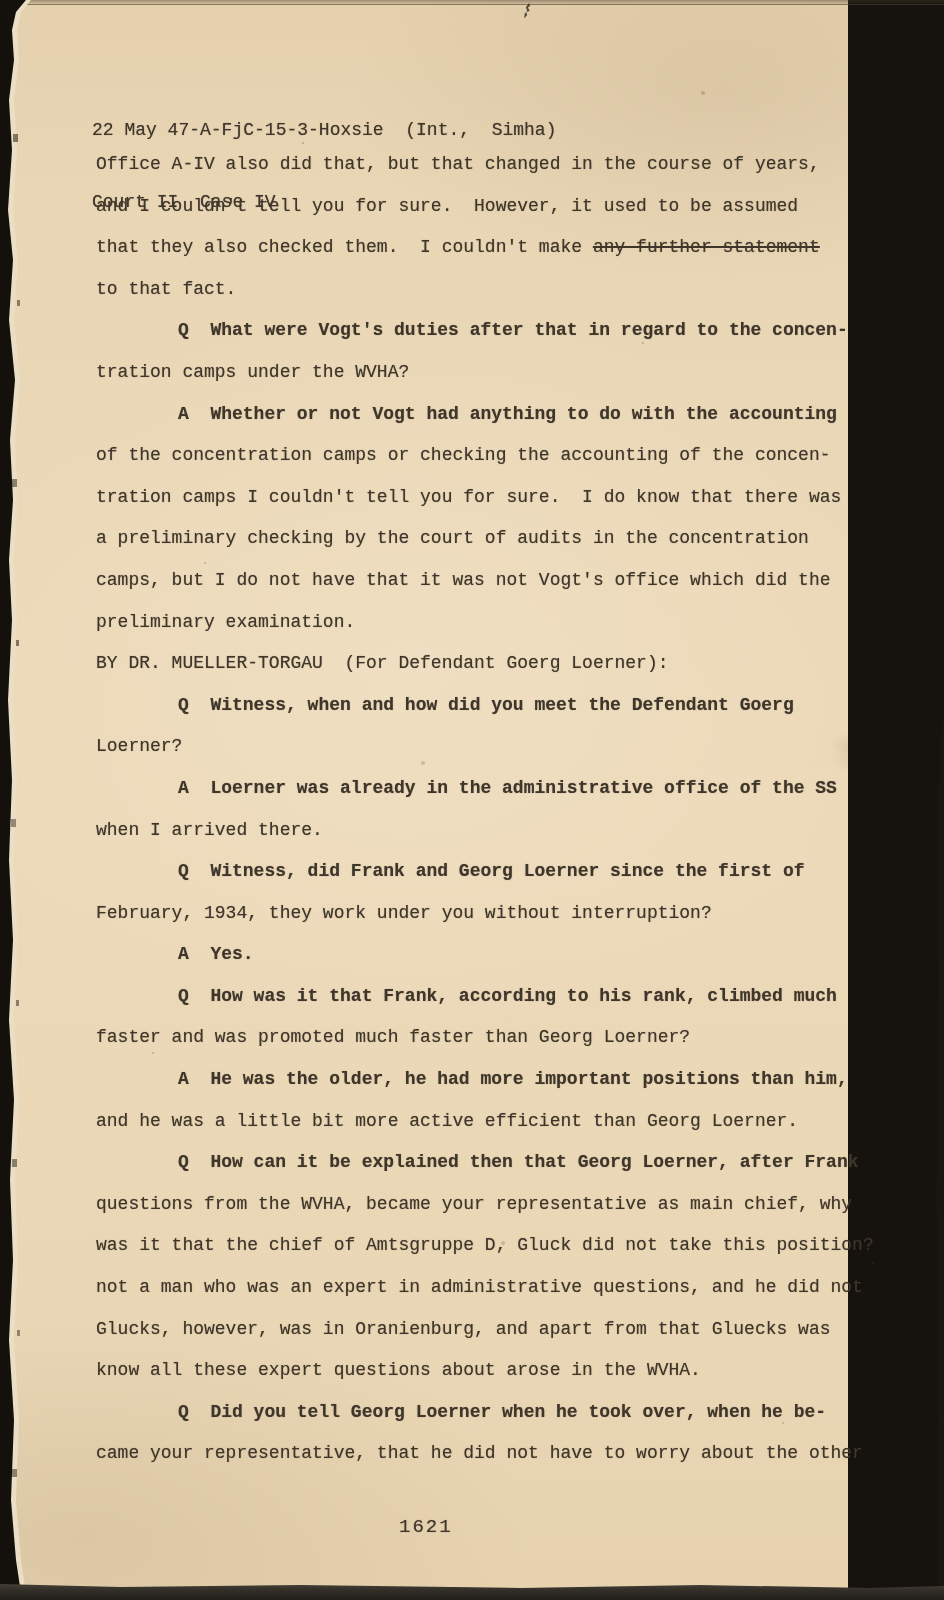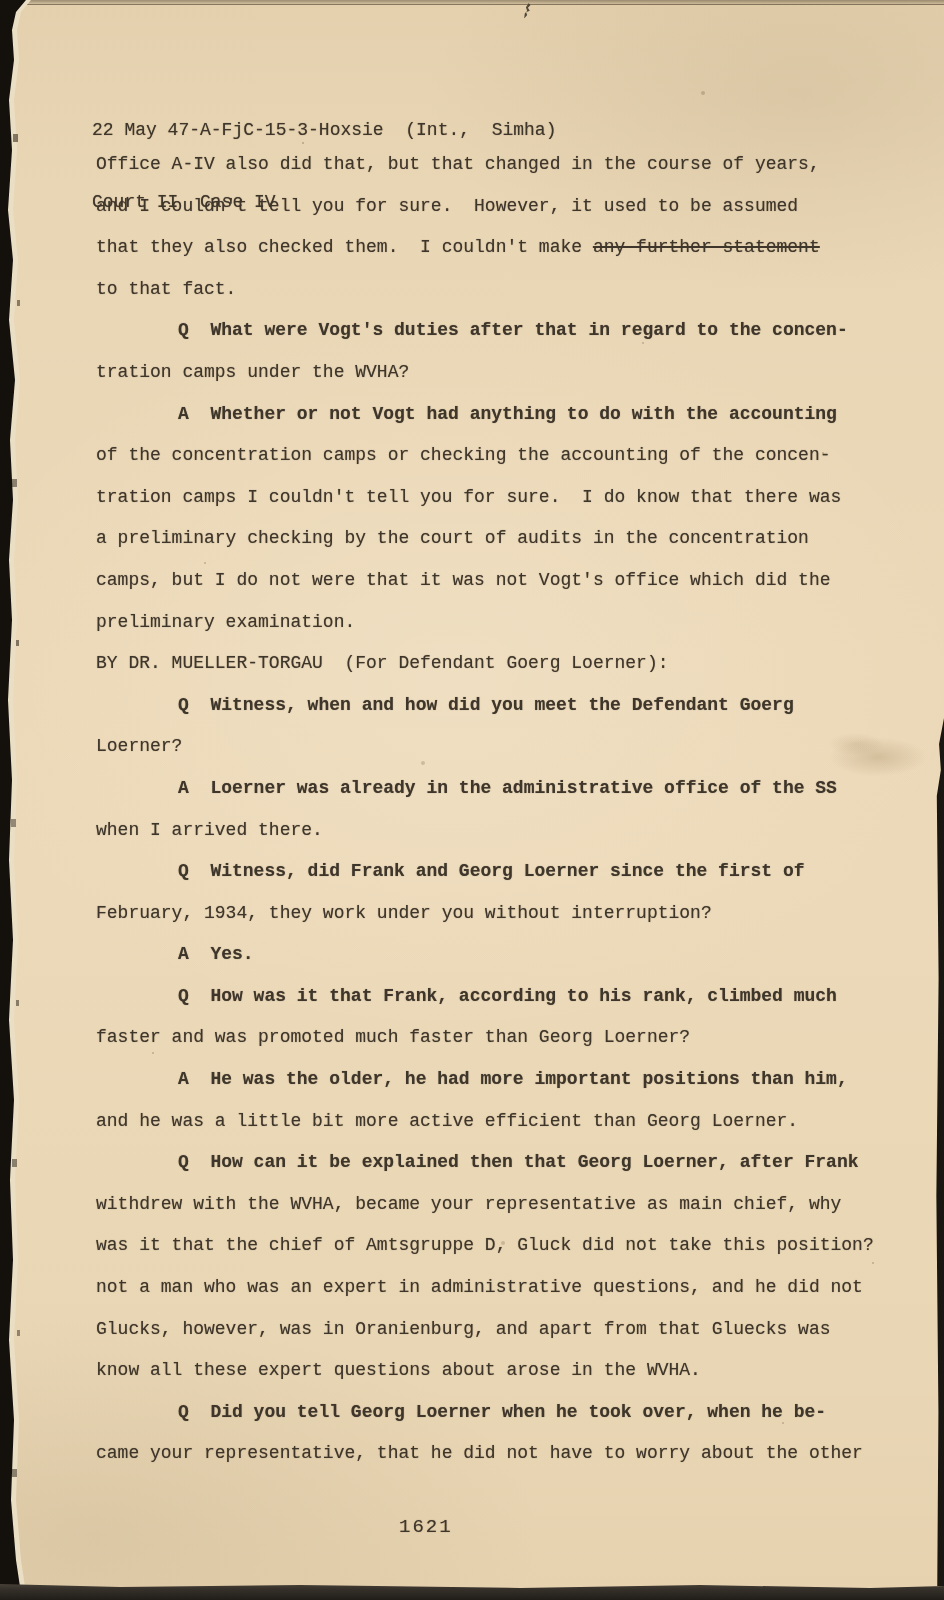--- a/index.html
+++ b/index.html
@@ -8,21 +8,21 @@
     --ink:#3e362b;
     --fiber:#eadfc4;
   }
   html,body{margin:0;padding:0;}
   body{
     width:944px;height:1600px;position:relative;overflow:hidden;
     background:var(--bg);
     font-family:"Liberation Mono","DejaVu Sans Mono",monospace;
   }
   .paper{
-    position:absolute;left:0;top:0;width:944px;height:1600px;
+    position:absolute;left:0;top:0;width:848px;height:1600px;
     background:
       radial-gradient(ellipse 70px 28px at 878px 757px, rgba(150,120,80,0.28), transparent 70%),
       radial-gradient(ellipse 40px 16px at 856px 744px, rgba(150,120,80,0.18), transparent 70%),
       radial-gradient(ellipse 700px 500px at 48% 42%, rgba(255,248,230,0.20), transparent 75%),
       radial-gradient(ellipse 500px 260px at 85% 6%, rgba(120,95,60,0.10), transparent 75%),
       radial-gradient(ellipse 600px 300px at 10% 96%, rgba(120,95,60,0.10), transparent 75%),
       linear-gradient(180deg, #e4d0ad 0%, #e9d6b5 12%, #ecd9b9 55%, #e9d6b4 85%, #e6d2af 100%);
   }
   .edge-top{
     position:absolute;left:0;top:0;width:944px;height:4px;
@@ -118,36 +118,36 @@
       <div class="line"><span>Office A-IV also did that, but that changed in the course of years,</span></div>
       <div class="line"><span>and I couldn't tell you for sure.  However, it used to be assumed</span></div>
       <div class="line"><span>that they also checked them.  I couldn't make </span><span class="strike">any further statement</span></div>
       <div class="line"><span>to that fact.</span></div>
       <div class="line indent"><span>Q  What were Vogt's duties after that in regard to the concen-</span></div>
       <div class="line"><span>tration camps under the WVHA?</span></div>
       <div class="line indent"><span>A  Whether or not Vogt had anything to do with the accounting</span></div>
       <div class="line"><span>of the concentration camps or checking the accounting of the concen-</span></div>
       <div class="line"><span>tration camps I couldn't tell you for sure.  I do know that there was</span></div>
       <div class="line"><span>a preliminary checking by the court of audits in the concentration</span></div>
-      <div class="line"><span>camps, but I do not were that it was not Vogt's office which did the</span></div>
+      <div class="line"><span>camps, but I do not have that it was not Vogt's office which did the</span></div>
       <div class="line"><span>preliminary examination.</span></div>
       <div class="line"><span>BY DR. MUELLER-TORGAU  (For Defendant Goerg Loerner):</span></div>
       <div class="line indent"><span>Q  Witness, when and how did you meet the Defendant Goerg</span></div>
       <div class="line"><span>Loerner?</span></div>
       <div class="line indent"><span>A  Loerner was already in the administrative office of the SS</span></div>
       <div class="line"><span>when I arrived there.</span></div>
       <div class="line indent"><span>Q  Witness, did Frank and Georg Loerner since the first of</span></div>
       <div class="line"><span>February, 1934, they work under you without interruption?</span></div>
       <div class="line indent"><span>A  Yes.</span></div>
       <div class="line indent"><span>Q  How was it that Frank, according to his rank, climbed much</span></div>
       <div class="line"><span>faster and was promoted much faster than Georg Loerner?</span></div>
       <div class="line indent"><span>A  He was the older, he had more important positions than him,</span></div>
       <div class="line"><span>and he was a little bit more active efficient than Georg Loerner.</span></div>
       <div class="line indent"><span>Q  How can it be explained then that Georg Loerner, after Frank</span></div>
-      <div class="line"><span>withdrew with the WVHA, became your representative as main chief, why</span></div>
+      <div class="line"><span>questions from the WVHA, became your representative as main chief, why</span></div>
       <div class="line"><span>was it that the chief of Amtsgruppe D, Gluck did not take this position?</span></div>
       <div class="line"><span>not a man who was an expert in administrative questions, and he did not</span></div>
       <div class="line"><span>Glucks, however, was in Oranienburg, and apart from that Gluecks was</span></div>
       <div class="line"><span>know all these expert questions about arose in the WVHA.</span></div>
       <div class="line indent"><span>Q  Did you tell Georg Loerner when he took over, when he be-</span></div>
       <div class="line"><span>came your representative, that he did not have to worry about the other</span></div>
     </div>
 
   <div class="page-number">1621</div>
 

